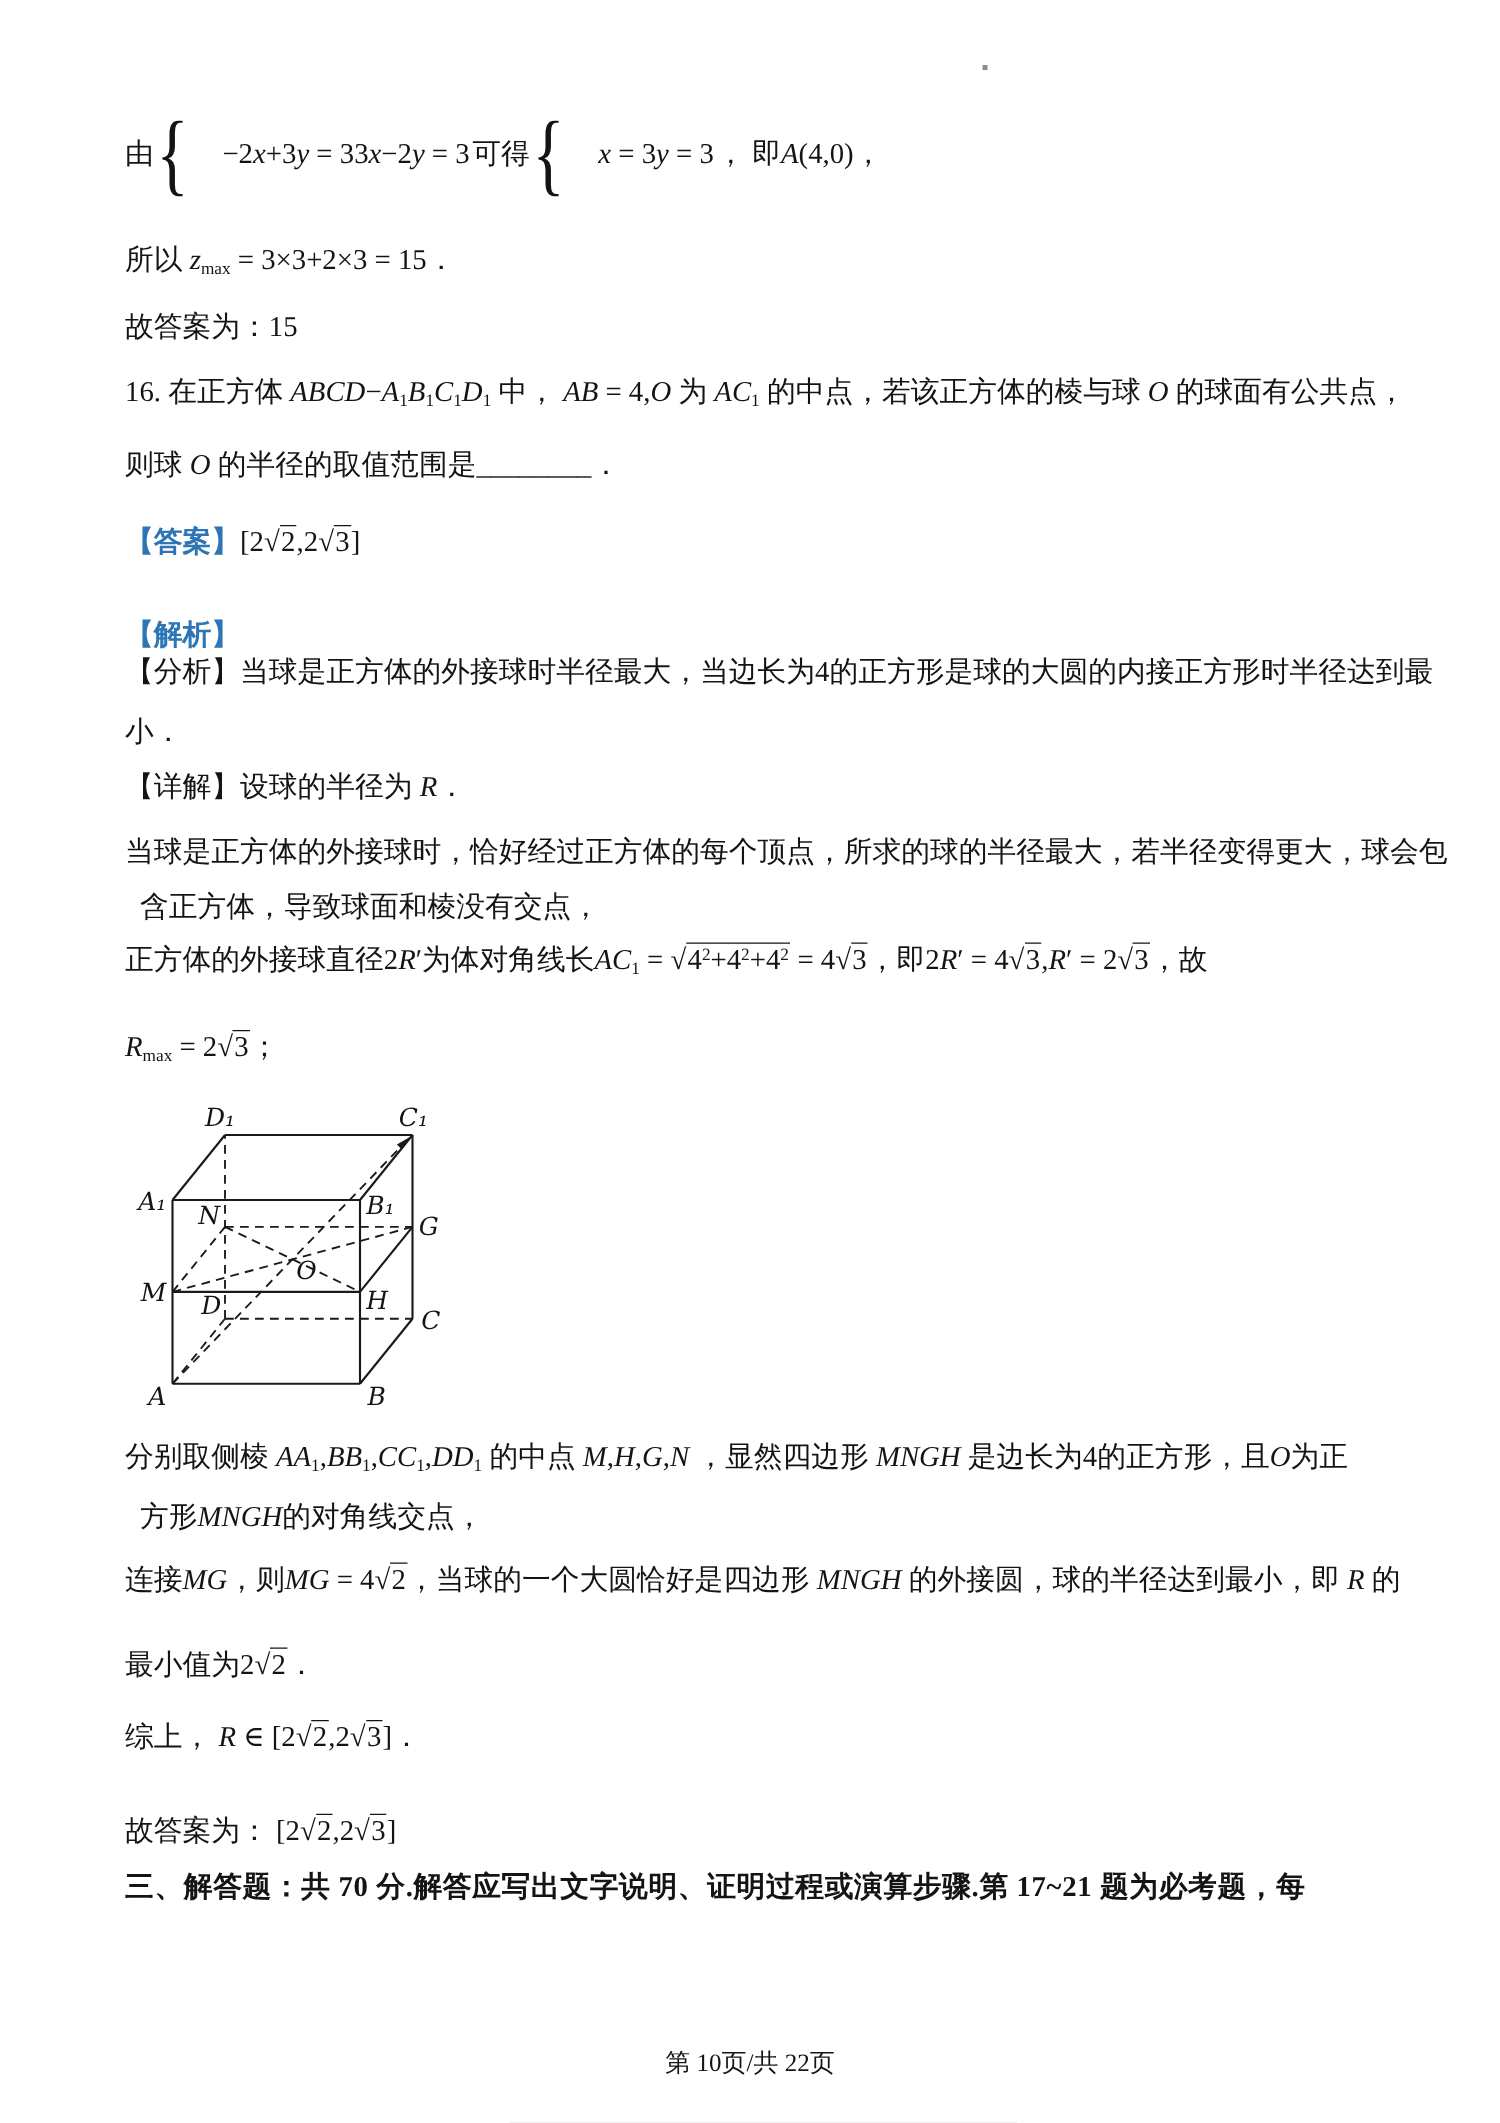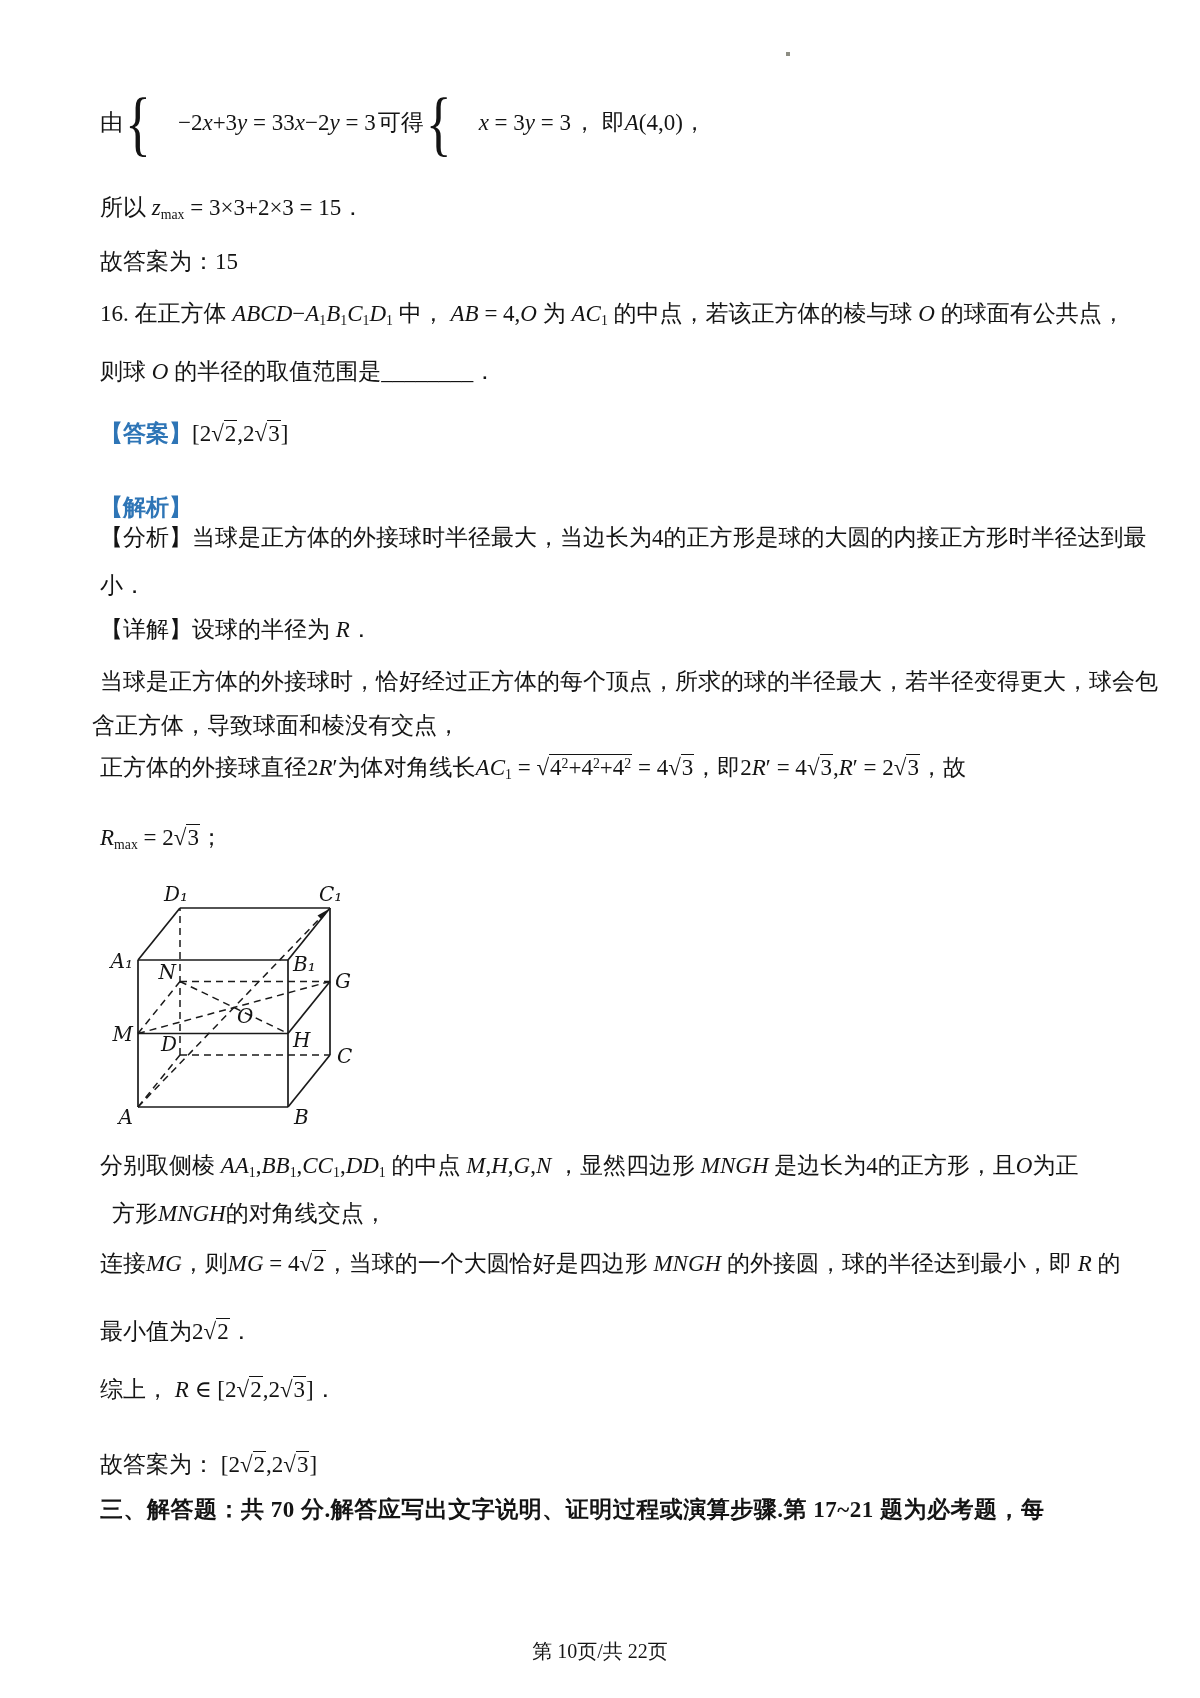--- a/index.html
+++ b/index.html
@@ -99,21 +99,21 @@
     <div class="line" style="left: 100px; top: 192px;"><span class="cn">所以 </span><span class="m">z</span><span class="sub">max</span><span> = 3×3+2×3 = 15</span><span class="cn">．</span></div>
     <div class="line" style="left: 100px; top: 246px;"><span class="cn">故答案为：</span><span>15</span></div>
     <div class="line" style="left: 100px; top: 298px;"><span class="cn">16. 在正方体 </span><span class="m">ABCD</span><span>−</span><span class="m">A</span><span class="sub">1</span><span class="m">B</span><span class="sub">1</span><span class="m">C</span><span class="sub">1</span><span class="m">D</span><span class="sub">1</span><span class="cn"> 中， </span><span class="m">AB</span><span> = 4,</span><span class="m">O</span><span class="cn"> 为 </span><span class="m">AC</span><span class="sub">1</span><span class="cn"> 的中点，若该正方体的棱与球 </span><span class="m">O</span><span class="cn"> 的球面有公共点，</span></div>
     <div class="line" style="left: 100px; top: 356px;"><span class="cn">则球 </span><span class="m">O</span><span class="cn"> 的半径的取值范围是</span><span>________</span><span class="cn">．</span></div>
     <div class="line" style="left: 100px; top: 418px;"><span class="blue">【答案】</span><span>[2</span><span>√</span><span class="rad">2</span><span>,2</span><span>√</span><span class="rad">3</span><span>]</span></div>
     <div class="line" style="left: 100px; top: 476px; margin-top: 16px;"><span class="blue">【解析】</span></div>
     <div class="line" style="left: 100px; top: 522px;"><span class="cn">【分析】当球是正方体的外接球时半径最大，当边长为</span><span>4</span><span class="cn">的正方形是球的大圆的内接正方形时半径达到最</span></div>
     <div class="line" style="left: 100px; top: 570px;"><span class="cn">小．</span></div>
     <div class="line" style="left: 100px; top: 614px;"><span class="cn">【详解】设球的半径为 </span><span class="m">R</span><span class="cn">．</span></div>
     <div class="line" style="left: 100px; top: 666px;"><span class="cn">当球是正方体的外接球时，恰好经过正方体的每个顶点，所求的球的半径最大，若半径变得更大，球会包</span></div>
-    <div class="line" style="left: 92px; top: 710px;"><span class="cn">含正方体，导致球面和棱没有交点，</span></div>
+    <div class="line" style="left: 112px; top: 710px;"><span class="cn">含正方体，导致球面和棱没有交点，</span></div>
     <div class="line" style="left: 100px; top: 752px;"><span class="cn">正方体的外接球直径</span><span>2</span><span class="m">R</span><span>′</span><span class="cn">为体对角线长</span><span class="m">AC</span><span class="sub">1</span><span> = </span><span>√</span><span class="rad"><span>4</span><span class="sup">2</span><span>+4</span><span class="sup">2</span><span>+4</span><span class="sup">2</span></span><span> = 4</span><span>√</span><span class="rad">3</span><span class="cn">，即</span><span>2</span><span class="m">R</span><span>′</span><span> = 4</span><span>√</span><span class="rad">3</span><span>,</span><span class="m">R</span><span>′</span><span> = 2</span><span>√</span><span class="rad">3</span><span class="cn">，故</span></div>
     <div class="line" style="left: 100px; top: 822px;"><span class="m">R</span><span class="sub">max</span><span> = 2</span><span>√</span><span class="rad">3</span><span class="cn">；</span></div>
     <div class="line" style="left: 100px; top: 1150px;"><span class="cn">分别取侧棱 </span><span class="m">AA</span><span class="sub">1</span><span>,</span><span class="m">BB</span><span class="sub">1</span><span>,</span><span class="m">CC</span><span class="sub">1</span><span>,</span><span class="m">DD</span><span class="sub">1</span><span class="cn"> 的中点 </span><span class="m">M</span><span>,</span><span class="m">H</span><span>,</span><span class="m">G</span><span>,</span><span class="m">N</span><span class="cn"> ，显然四边形 </span><span class="m">MNGH</span><span class="cn"> 是边长为</span><span>4</span><span class="cn">的正方形，且</span><span class="m">O</span><span class="cn">为正</span></div>
     <div class="line" style="left: 100px; top: 1198px; margin-left: 12px;"><span class="cn">方形</span><span class="m">MNGH</span><span class="cn">的对角线交点，</span></div>
     <div class="line" style="left: 100px; top: 1248px;"><span class="cn">连接</span><span class="m">MG</span><span class="cn">，则</span><span class="m">MG</span><span> = 4</span><span>√</span><span class="rad">2</span><span class="cn">，当球的一个大圆恰好是四边形 </span><span class="m">MNGH</span><span class="cn"> 的外接圆，球的半径达到最小，即 </span><span class="m">R</span><span class="cn"> 的</span></div>
     <div class="line" style="left: 100px; top: 1316px;"><span class="cn">最小值为</span><span>2</span><span>√</span><span class="rad">2</span><span class="cn">．</span></div>
     <div class="line" style="left: 100px; top: 1374px;"><span class="cn">综上， </span><span class="m">R</span><span> ∈ [2</span><span>√</span><span class="rad">2</span><span>,2</span><span>√</span><span class="rad">3</span><span class="cn">]．</span></div>
     <div class="line" style="left: 100px; top: 1449px;"><span class="cn">故答案为： </span><span>[2</span><span>√</span><span class="rad">2</span><span>,2</span><span>√</span><span class="rad">3</span><span>]</span></div>
     <div class="line boldline" style="left: 100px; top: 1494px;"><span class="cn">三、解答题：共 </span><span>70</span><span class="cn"> 分.解答应写出文字说明、证明过程或演算步骤.第 </span><span>17~21</span><span class="cn"> 题为必考题，每</span></div>
   </div>

